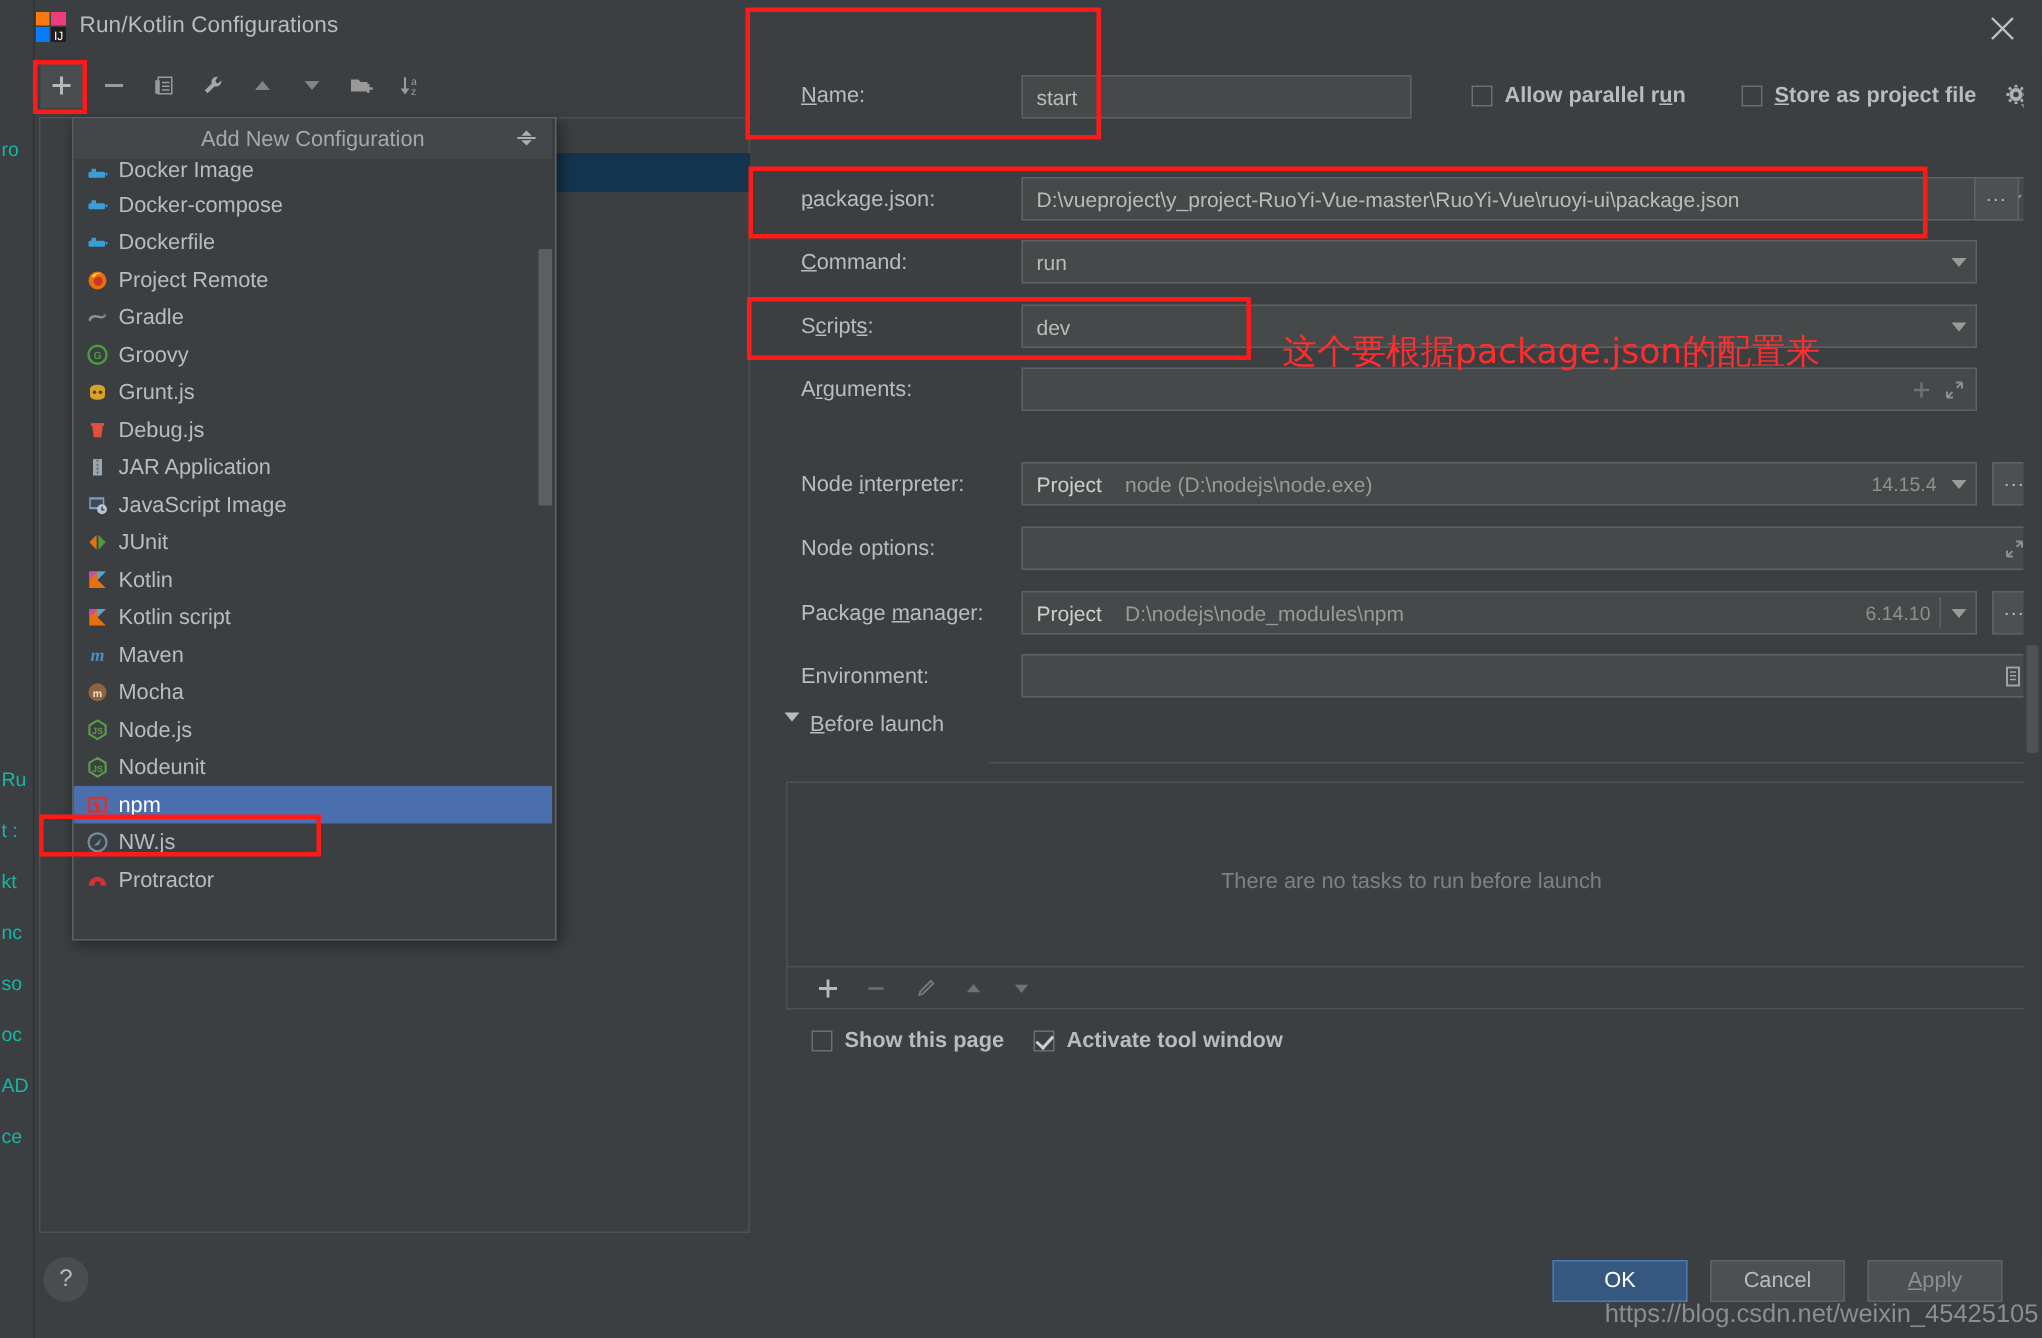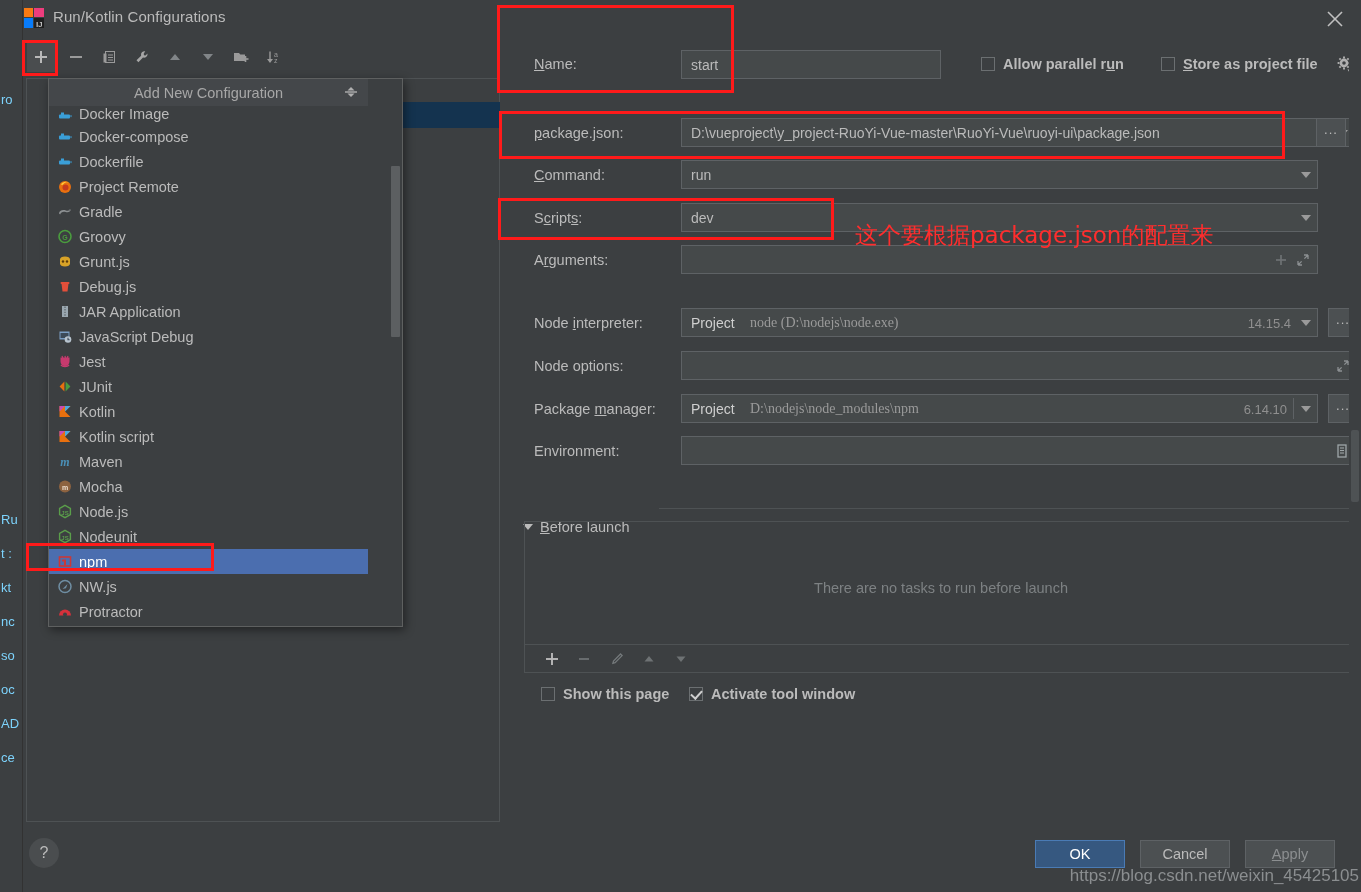--- a/index.html
+++ b/index.html
@@ -11,21 +11,21 @@
   }
   #root { position: relative; width: 1361px; height: 892px; }
 
   
   .bg-strip {
     position: absolute; left: 0; top: 0; width: 22px; height: 892px;
     background: #3c3f41; overflow: hidden;
   }
   .bg-strip .bgline {
     position: absolute; left: 1px;
-    font-size: 13px; color: #7dd3fc; white-space: nowrap;
+    font-size: 13px; color: #14b8a6; white-space: nowrap;
   }
   .bg-topbar {
     position: absolute; left: 0; top: 0; width: 22px; height: 38px;
     background: #3c3f41;
   }
 
   
   .dialog {
     position: absolute; left: 22px; top: 0; width: 1339px; height: 892px;
     background: #3c3f41; border-left: 1px solid #323232;
@@ -64,21 +64,21 @@
     position: absolute; left: 3px; top: 78px; width: 474px; height: 744px;
     border: 1px solid #4e5254; background: #3c3f41;
   }
   .sel-row {
     position: absolute; left: 322px; top: 23px; width: 151px; height: 26px;
     background: #14334f;
   }
 
   
   .popup {
-    position: absolute; left: 25px; top: 78px; width: 355px; height: 549px;
+    position: absolute; left: 25px; top: 78px; width: 323px; height: 549px;
     background: #3c3f41; border: 1px solid #5e6060;
     box-shadow: 2px 3px 9px rgba(0,0,0,.45);
   }
   .popup-header {
     position: absolute; left: 0; top: 0; width: 319px; height: 27px;
     background: #44474a;
     display: flex; align-items: center; justify-content: center;
   }
   .popup-header-label { font-size: 14.5px; color: #a7a7a7; }
   .collapse-icon {
@@ -116,21 +116,21 @@
   .lbl u { text-decoration: underline; }
 
   .field {
     position: absolute; background: #45494a; border: 1px solid #5e6265;
     height: 29px;
   }
   .field .val {
     position: absolute; left: 9px; top: 50%; transform: translateY(-50%);
     font-size: 14px; color: #bbbbbb; white-space: nowrap;
   }
-  .field .val.dim { color: #9a9a9a; font-family: Liberation Serif, serif; }
+  .field .val.dim { color: #9a9a9a; }
   .field .val.strong { color: #cfcfcf; }
   .field .right-note {
     position: absolute; right: 10px; top: 50%; transform: translateY(-50%);
     font-size: 13px; color: #8f8f8f;
   }
 
   .combo-arrow {
     position: absolute; right: 6px; top: 50%; transform: translateY(-50%);
     width: 0; height: 0;
     border-left: 5px solid transparent; border-right: 5px solid transparent;
@@ -170,21 +170,21 @@
     content: ""; position: absolute; left: 3px; top: 0px;
     width: 5px; height: 9px; border: solid #cfcfcf;
     border-width: 0 2px 2px 0; transform: rotate(42deg);
   }
   .cb-label { font-size: 14.5px; color: #bbbbbb; white-space: nowrap; font-weight: bold; }
   .cb-label u { text-decoration: underline; }
 
   .gear-ico { position: absolute; width: 18px; height: 18px; cursor: pointer; }
 
   
-  .bl-head { position: absolute; left: 12px; top: 519px; display:flex; align-items:center; }
+  .bl-head { position: absolute; left: 12px; top: 475px; display:flex; }
   .bl-tri {
     width: 0; height: 0; margin-right: 7px;
     border-left: 5px solid transparent; border-right: 5px solid transparent;
     border-top: 6px solid #bbbbbb; cursor: pointer;
   }
   .bl-title { font-size: 14.5px; color: #bbbbbb; }
   .bl-rule {
     position: absolute; left: 148px; top: 508px; width: 700px; height: 1px;
     background: #4e5254;
   }
@@ -453,33 +453,23 @@
 
         <div class="pl-item">
           <span class="pl-ico">
             <svg width="16" height="16" viewBox="0 0 16 16">
                 <rect x="2.5" y="3" width="10" height="8" fill="#7a9ec4"></rect>
                 <rect x="3.5" y="4.5" width="8" height="5" fill="#3c4a58"></rect>
                 <circle cx="11" cy="11" r="3.3" fill="#b8c4cf"></circle>
                 <path d="M11 9.3v2h1.6" stroke="#3c4a58" stroke-width="1.1" fill="none"></path>
               </svg>
           </span>
-          <span class="pl-label">JavaScript Debug</span>
-        </div>
-
-        <div class="pl-item">
-          <span class="pl-ico">
-            <svg width="16" height="16" viewBox="0 0 16 16">
-                <path d="M3.5 4h9v4a4.5 4.5 0 0 1-9 0z" fill="#c73a6e"></path>
-                <path d="M5 2.5l.8 2M8 2.3l.5 2.2M11 2.5l-.8 2" stroke="#c73a6e" stroke-width="1.2" fill="none"></path>
-                <path d="M4 11.5c1.5 2 6.5 2 8 0" stroke="#c73a6e" stroke-width="1.4" fill="none"></path>
-              </svg>
-          </span>
-          <span class="pl-label">Jest</span>
-        </div>
+          <span class="pl-label">JavaScript Image</span>
+        </div>
+
 
         <div class="pl-item">
           <span class="pl-ico">
             <svg width="16" height="16" viewBox="0 0 16 16">
                 <path d="M7.4 3v10L2.6 8z" fill="#e8700f"></path>
                 <path d="M8.6 3v10L13.4 8z" fill="#4a9c3e"></path>
               </svg>
           </span>
           <span class="pl-label">JUnit</span>
         </div>

